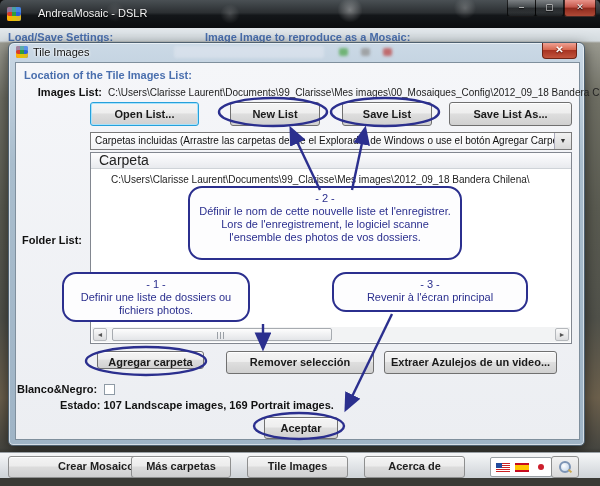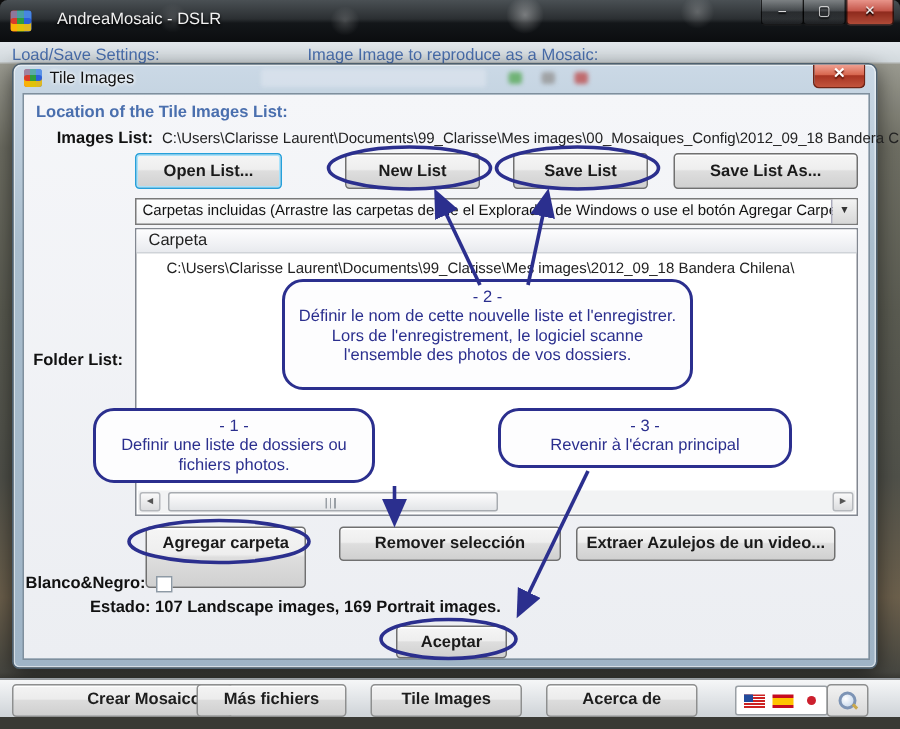--- a/index.html
+++ b/index.html
@@ -38,21 +38,21 @@
     color:#eee;font-size:9px;line-height:15px;text-align:center;text-shadow:0 1px 1px #000;
   }
   .cap-min{right:64px;} .cap-max{right:36px;}
   .cap-close{right:4px;width:30px;background:linear-gradient(180deg,#e8948a,#c4564a 45%,#8e2a1d 50%,#b04a37);}
   
   .main-bg{
     position:absolute;left:0;top:28px;width:600px;height:458px;
     background:linear-gradient(180deg,#e3e8ec 0px,#d3dade 13px,#9a9a90 15px,#6e6e63 70px,#5a5b51 180px,#50514a 290px,#6c604c 370px,#474741 420px,#3a3a35 424px);
   }
   .main-label{
-    position:absolute;top:3px;font-size:11px;font-weight:400;color:#4a6fae;
+    position:absolute;top:3px;font-size:11px;font-weight:700;color:#4a6fae;
   }
   .lbl-loadsave{left:8px;}
   .lbl-mainimage{left:205px;}
   
   .toolbar{
     position:absolute;left:0;top:452px;width:600px;height:26px;
     background:linear-gradient(180deg,#f6f7f8,#e2e5e8 50%,#ced3d7);
     border-top:1px solid #9aa0a5;box-sizing:border-box;
   }
   .tb-btn{
@@ -124,25 +124,25 @@
   .images-list-path{position:absolute;left:92px;top:24px;font-size:10px;color:#222;white-space:nowrap;}
   .folder-list-lbl{left:0px;top:171px;width:66px;text-align:right;}
   
   .w7{
     position:absolute;height:24px;
     background:linear-gradient(180deg,#f5f5f5,#eeeeee 45%,#dedede 50%,#d0d0d0);
     border:1px solid #707070;border-radius:3px;
     font-size:11px;font-weight:700;color:#1a1a1a;text-align:center;line-height:22px;
     box-shadow:inset 0 1px 0 #fff;box-sizing:border-box;
   }
-  .btn-open{left:74px;top:39px;width:98px;border-color:#26a0da;box-shadow:inset 0 0 0 1px #a8e2fb, inset 0 1px 0 #fff;}
+  .btn-open{left:74px;top:39px;width:109px;border-color:#26a0da;box-shadow:inset 0 0 0 1px #a8e2fb, inset 0 1px 0 #fff;}
   .btn-new{left:214px;top:39px;width:90px;}
   .btn-save{left:326px;top:39px;width:90px;}
   .btn-saveas{left:433px;top:39px;width:123px;}
-  .btn-add{left:81px;top:288px;width:107px;height:41px;line-height:21px;}
+  .btn-add{left:81px;top:288px;width:107px;height:18px;line-height:21px;}
   .btn-remove{left:210px;top:288px;width:148px;height:23px;line-height:21px;}
   .btn-extract{left:368px;top:288px;width:173px;height:23px;line-height:21px;}
   .btn-accept{left:248px;top:354px;width:74px;height:22px;line-height:20px;}
   
   .combo{
     position:absolute;left:74px;top:69px;width:482px;height:18px;
     background:linear-gradient(180deg,#fff,#f1f2f4);border:1px solid #7a7a7a;box-sizing:border-box;
   }
   .combo-text{position:absolute;left:4px;top:2px;font-size:10px;color:#111;white-space:nowrap;}
   .combo-arrow{
@@ -150,21 +150,21 @@
     background:linear-gradient(180deg,#f2f2f2,#d8d8d8);font-size:7px;color:#333;text-align:center;line-height:16px;
   }
   
   .listbox{
     position:absolute;left:74px;top:89px;width:482px;height:192px;
     background:#fff;border:1px solid #828790;box-sizing:border-box;
   }
   .list-header{
     position:absolute;left:0;top:0;right:0;height:16px;
     background:linear-gradient(180deg,#fdfdfe,#f1f2f5 60%,#e8eaee);
-    border-bottom:1px solid #cfd3d8;font-size:11px;color:#222;line-height:15px;padding-left:8px;box-sizing:border-box;
+    border-bottom:1px solid #cfd3d8;font-size:14px;color:#222;line-height:15px;padding-left:8px;box-sizing:border-box;
   }
   .list-row{position:absolute;left:20px;top:21px;font-size:10px;color:#222;white-space:nowrap;}
   .hscroll{
     position:absolute;left:1px;right:1px;bottom:1px;height:15px;background:#f2f3f4;
   }
   .hs-arrow{position:absolute;top:1px;width:14px;height:13px;background:linear-gradient(180deg,#fafafa,#dcdddf);border:1px solid #b5b8bc;border-radius:2px;font-size:7px;color:#555;text-align:center;line-height:12px;box-sizing:border-box;}
   .hs-left{left:1px;} .hs-right{right:1px;}
   .hs-thumb{
     position:absolute;left:20px;top:1px;width:220px;height:13px;
     background:linear-gradient(180deg,#fdfdfd,#e3e5e8);border:1px solid #a7abb0;border-radius:2px;box-sizing:border-box;
@@ -284,21 +284,21 @@
     <ellipse cx="299" cy="426" rx="45" ry="13"></ellipse>
     <line x1="320" y1="190" x2="291" y2="129" marker-end="url(#ah)"></line>
     <line x1="352" y1="190" x2="365" y2="129" marker-end="url(#ah)"></line>
     <line x1="263" y1="324" x2="263" y2="348" marker-end="url(#ah)"></line>
     <line x1="392" y1="314" x2="346" y2="409" marker-end="url(#ah)"></line>
   </g>
 </svg>
 
 <div class="toolbar">
   <div class="tb-btn" style="left:8px;width:116px;padding-left:29px;">Crear Mosaico</div>
-  <div class="tb-btn" style="left:131px;width:98px;">Más fichiers</div>
+  <div class="tb-btn" style="left:131px;width:98px;">Más carpetas</div>
   <div class="tb-btn" style="left:247px;width:99px;">Tile Images</div>
   <div class="tb-btn" style="left:364px;width:99px;">Acerca de</div>
   <div class="flags-panel">
     <span class="flag flag-us"></span>
     <span class="flag flag-es"></span>
     <span class="flag flag-jp"></span>
   </div>
   <div class="search-btn">
     <span class="lens"></span>
   </div>

